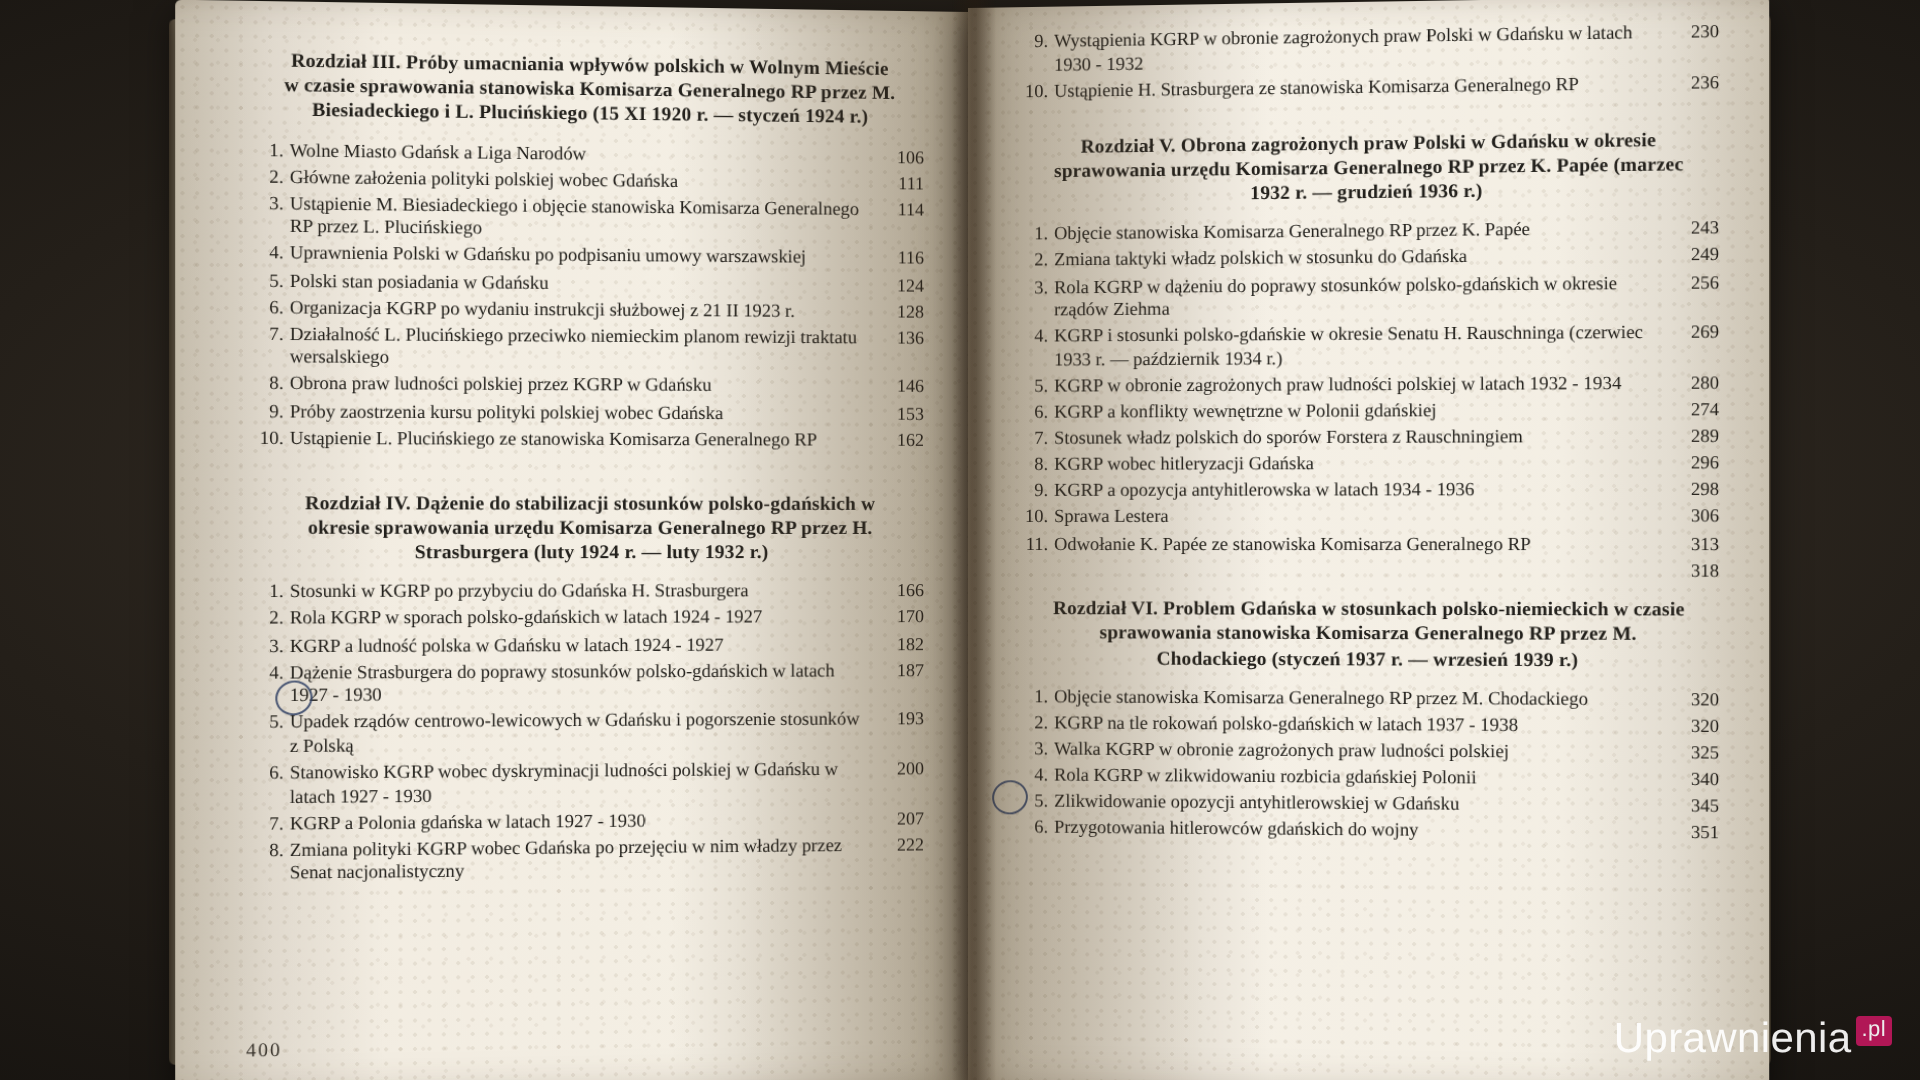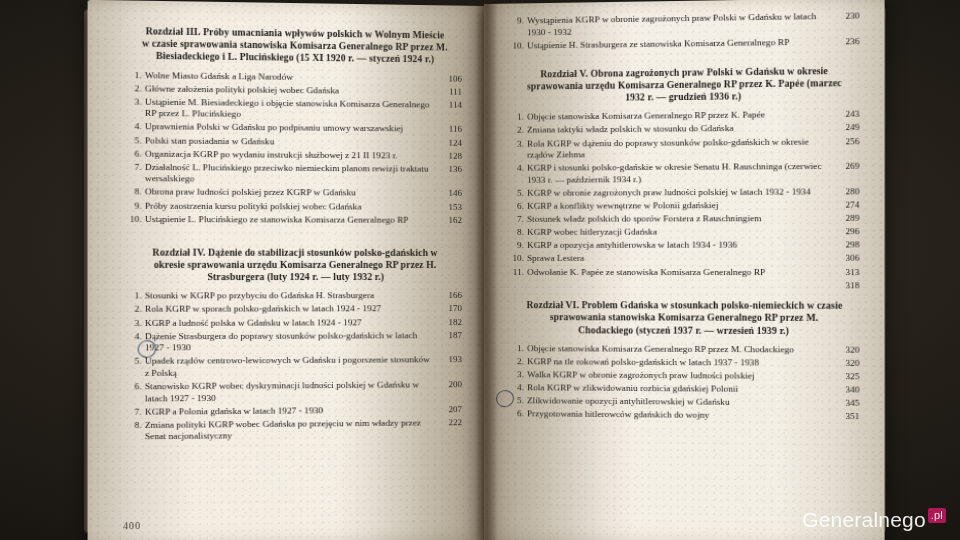--- a/index.html
+++ b/index.html
@@ -397,14 +397,14 @@
 
     <div class="circle-mark" style="left:12px;top:386px;"></div>
     <div class="grain"></div>
     <div class="shade-right"></div>
   </div>
 </div>
 
 <div class="gutter"></div>
 
 <div class="watermark">
-  <span>Generalnego</span><span class="dotpl">.pl</span>
+  <span>Uprawnienia</span><span class="dotpl">.pl</span>
 </div>
 
 </body></html>

